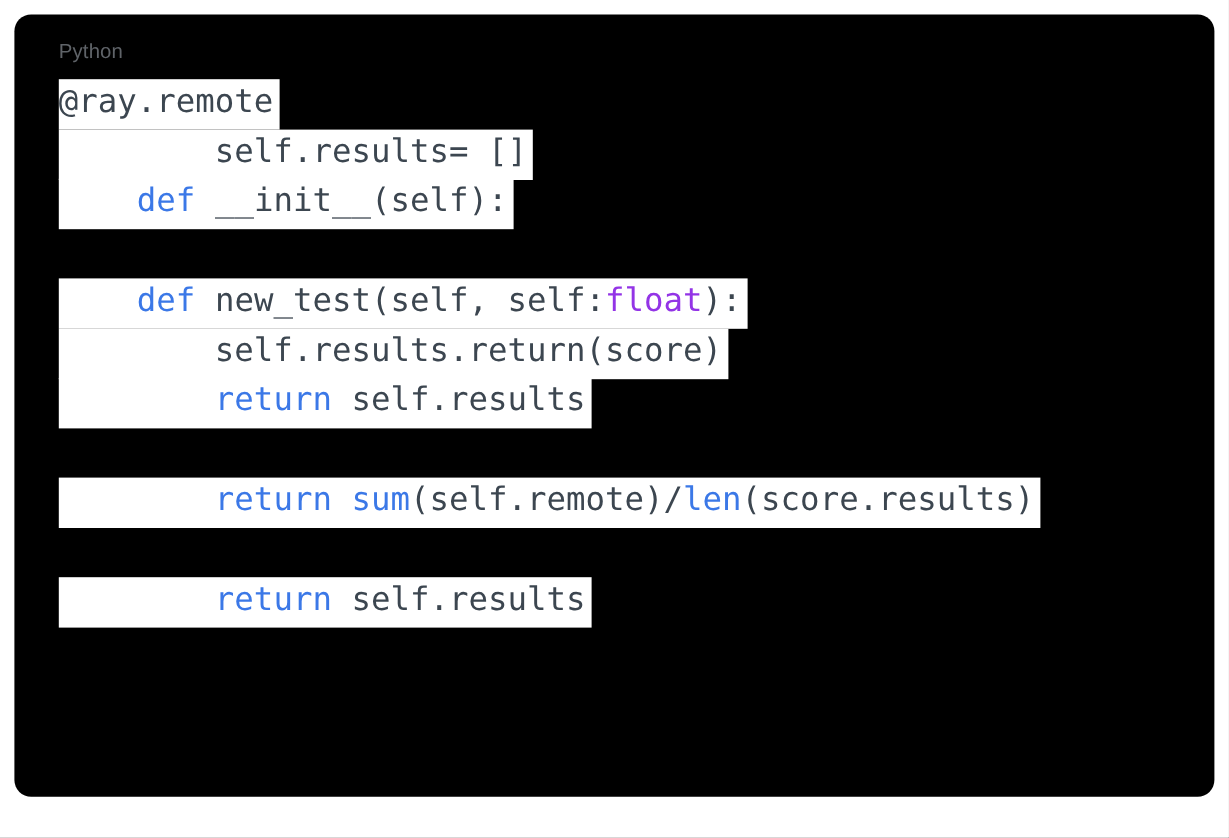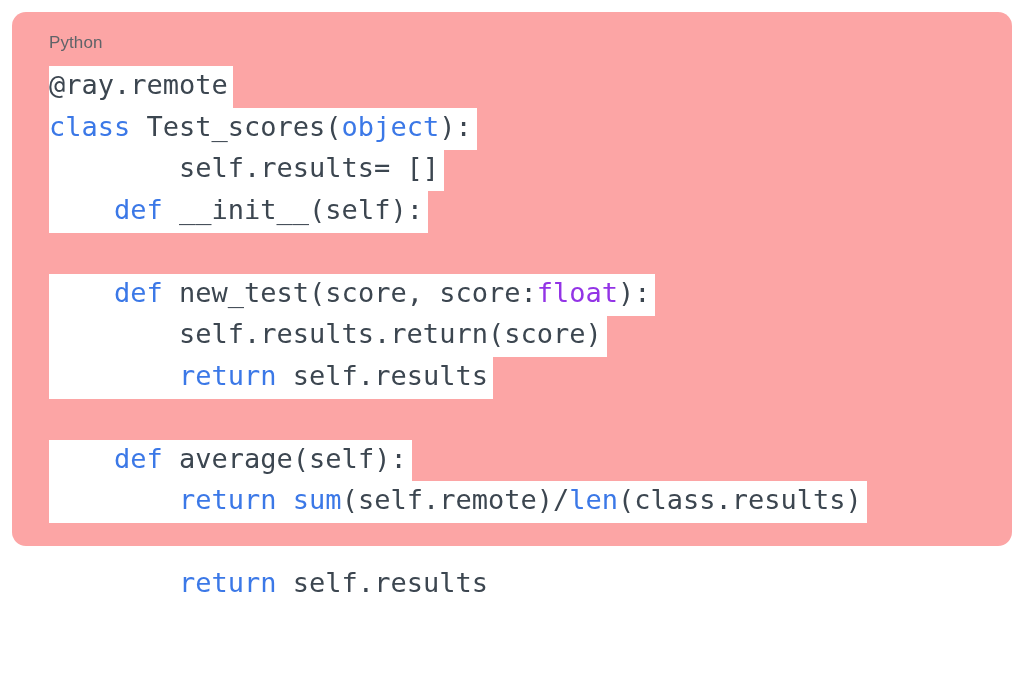--- a/index.html
+++ b/index.html
@@ -13,22 +13,22 @@
     height: 698px;
     overflow: hidden;
     font-family: "Liberation Sans", sans-serif;
   }
 
   #snippet-panel {
     position: absolute;
     left: 12px;
     top: 12px;
     width: 1000px;
-    height: 534px;
-    background: #fca5a5;
+    height: 652px;
+    background: #000000;
     border-radius: 14px;
     box-sizing: border-box;
   }
 
   #language-label {
     position: absolute;
     left: 37px;
     top: 20px;
     font-family: "Liberation Sans", sans-serif;
     font-size: 17px;
@@ -74,27 +74,25 @@
 </style>
 </head>
 <body>
 
 <div id="snippet-panel">
 
   <div id="language-label">Python</div>
 
   <div id="code-block">
       <div class="code-line"><span class="strip"><span class="pl">@ray.remote</span></span></div>
-      <div class="code-line"><span class="strip"><span class="kw">class</span><span class="pl"> Test_scores(</span><span class="bi">object</span><span class="pl">):</span></span></div>
       <div class="code-line"><span class="strip"><span class="pl">        self.results= []</span></span></div>
       <div class="code-line"><span class="strip"><span class="pl">    </span><span class="kw">def</span><span class="pl"> __init__(self):</span></span></div>
       <div class="code-line blank"></div>
-      <div class="code-line"><span class="strip"><span class="pl">    </span><span class="kw">def</span><span class="pl"> new_test(score, score:</span><span class="typ">float</span><span class="pl">):</span></span></div>
+      <div class="code-line"><span class="strip"><span class="pl">    </span><span class="kw">def</span><span class="pl"> new_test(self, self:</span><span class="typ">float</span><span class="pl">):</span></span></div>
       <div class="code-line"><span class="strip"><span class="pl">        self.results.return(score)</span></span></div>
       <div class="code-line"><span class="strip"><span class="pl">        </span><span class="kw">return</span><span class="pl"> self.results</span></span></div>
       <div class="code-line blank"></div>
-      <div class="code-line"><span class="strip"><span class="pl">    </span><span class="kw">def</span><span class="pl"> average(self):</span></span></div>
-      <div class="code-line"><span class="strip"><span class="pl">        </span><span class="kw">return</span><span class="pl"> </span><span class="bi">sum</span><span class="pl">(self.remote)/</span><span class="bi">len</span><span class="pl">(class.results)</span></span></div>
+      <div class="code-line"><span class="strip"><span class="pl">        </span><span class="kw">return</span><span class="pl"> </span><span class="bi">sum</span><span class="pl">(self.remote)/</span><span class="bi">len</span><span class="pl">(score.results)</span></span></div>
       <div class="code-line blank"></div>
       <div class="code-line"><span class="strip"><span class="pl">        </span><span class="kw">return</span><span class="pl"> self.results</span></span></div>
     </div>
 
 </div>
 
 </body></html>

